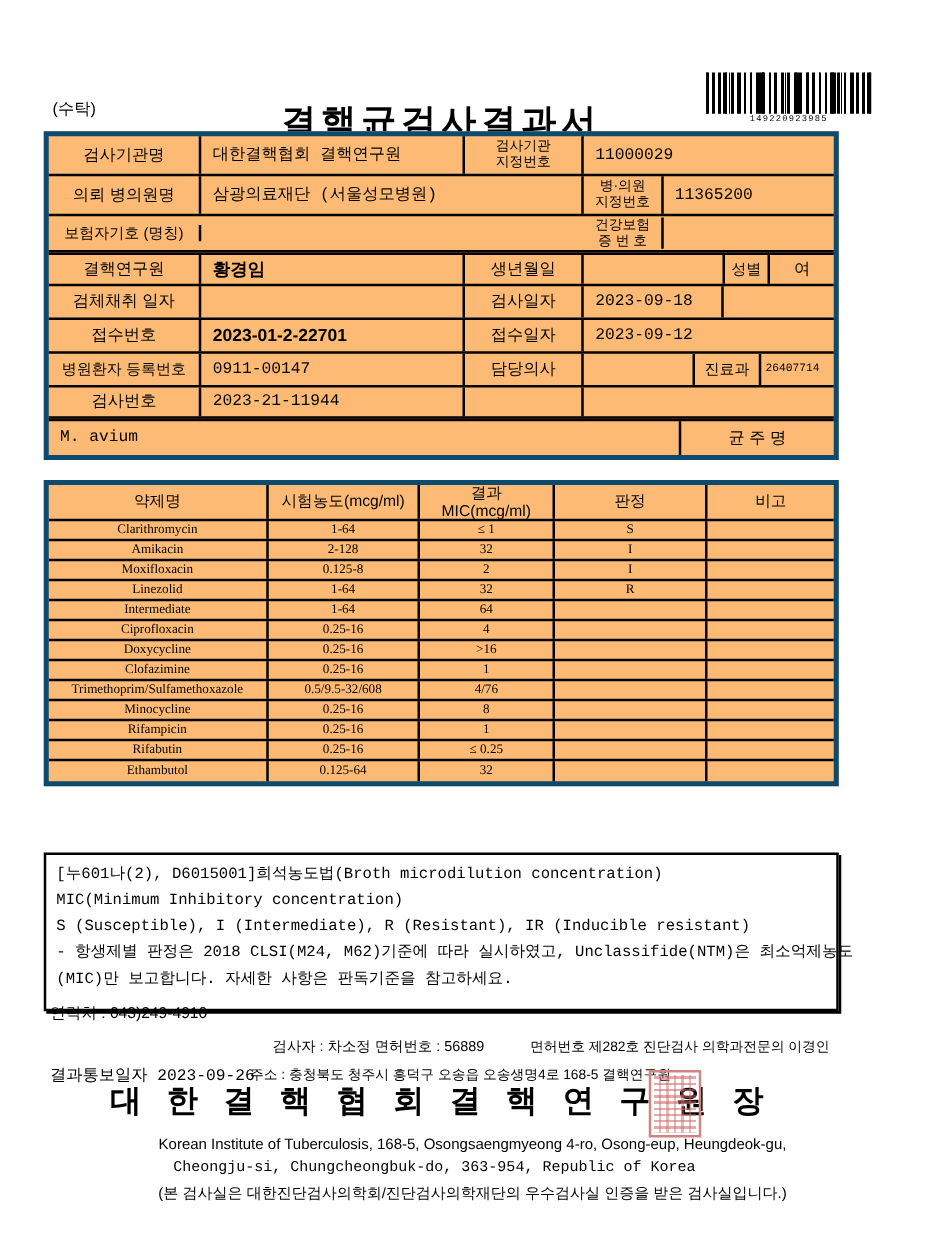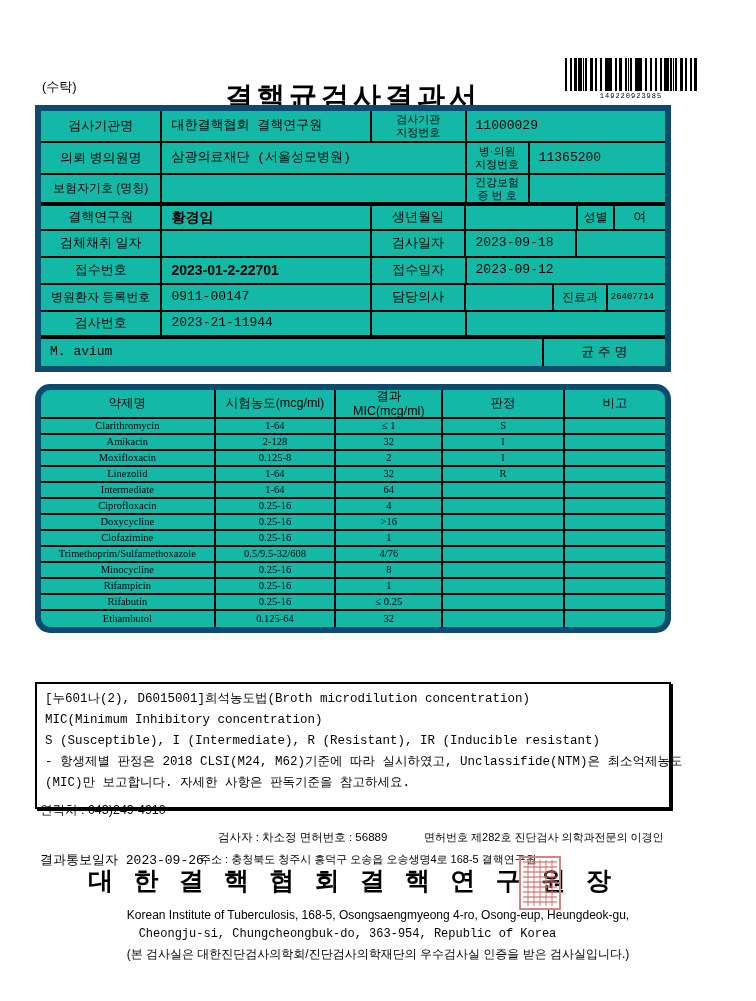--- a/index.html
+++ b/index.html
@@ -13,43 +13,43 @@
              letter-spacing:4px;font-family:"Liberation Serif",serif;margin-top:20px;}
   .barcode{left:565px;top:58px;width:132px;height:33px;background-color:#fff;
            background-image:
              repeating-linear-gradient(90deg,#000 0 2px,rgba(0,0,0,0) 2px 5px),
              repeating-linear-gradient(90deg,#000 0 1px,rgba(0,0,0,0) 1px 9px),
              repeating-linear-gradient(90deg,rgba(0,0,0,0) 0 13px,#000 13px 17px,rgba(0,0,0,0) 17px 29px);}
   .barcode-text{left:565px;top:92px;width:132px;text-align:center;font-size:7px;letter-spacing:1px;
                 font-family:"Liberation Mono",monospace;}
 
   
-  .doc-table{border:6px solid #0c4a6e;box-sizing:border-box;background:#14b8a6;}
+  .doc-table{border:4px solid #0c4a6e;box-sizing:border-box;background:#fdba74;}
   .t-row{display:flex;box-sizing:border-box;border-bottom:2px solid #000;}
   .t-row:last-child{border-bottom:none;}
   .t-row.sep-top{border-top:2px solid #000;}
   .t-cell{box-sizing:border-box;border-right:2px solid #000;display:flex;align-items:center;
           overflow:hidden;white-space:pre-line;line-height:1.15;}
   .t-cell:last-child{border-right:none;}
   .lab{justify-content:center;text-align:center;font-size:13px;}
   .lab.small{font-size:11px;}
   .val{padding-left:9px;font-family:"Liberation Mono",monospace;font-size:13px;}
   .val.b{font-family:"Liberation Sans",sans-serif;font-weight:bold;font-size:14px;}
   .val.tiny{font-size:9px;padding-left:3px;}
   .ctr{justify-content:center;padding-left:0;text-align:center;}
 
   .info-table{left:35px;top:105px;width:636px;}
   .info-table .t-row{height:27px;}
   .info-table .r1,.info-table .r2{height:32px;}
-  .info-table .r3{height:29px;}
+  .info-table .r3{height:29px;align-items:center;}
   .info-table .r8{height:25px;}
   .info-table .r9{height:29px;}
 
   
-  .drug-table{left:35px;top:384px;width:636px;border-radius:15px;}
+  .drug-table{left:35px;top:384px;width:636px;}
   .drug-table .hrow{height:29px;}
   .drug-table .hrow .t-cell{justify-content:center;text-align:center;font-size:12.5px;}
   .drug-table .drow{height:16px;}
   .drug-table .drow .t-cell{justify-content:center;text-align:center;font-size:10.5px;
                             font-family:"Liberation Serif",serif;white-space:nowrap;}
   .dc1{width:178px;} .dc2{width:123px;} .dc3{width:109px;} .dc4{width:124px;} .dc5{width:102px;}
 
   
   .notes{left:35px;top:682px;width:636px;height:127px;border:2px solid #000;box-sizing:border-box;
          padding:5px 8px 0 8px;font-family:"Liberation Mono",monospace;font-size:12.5px;line-height:21px;

